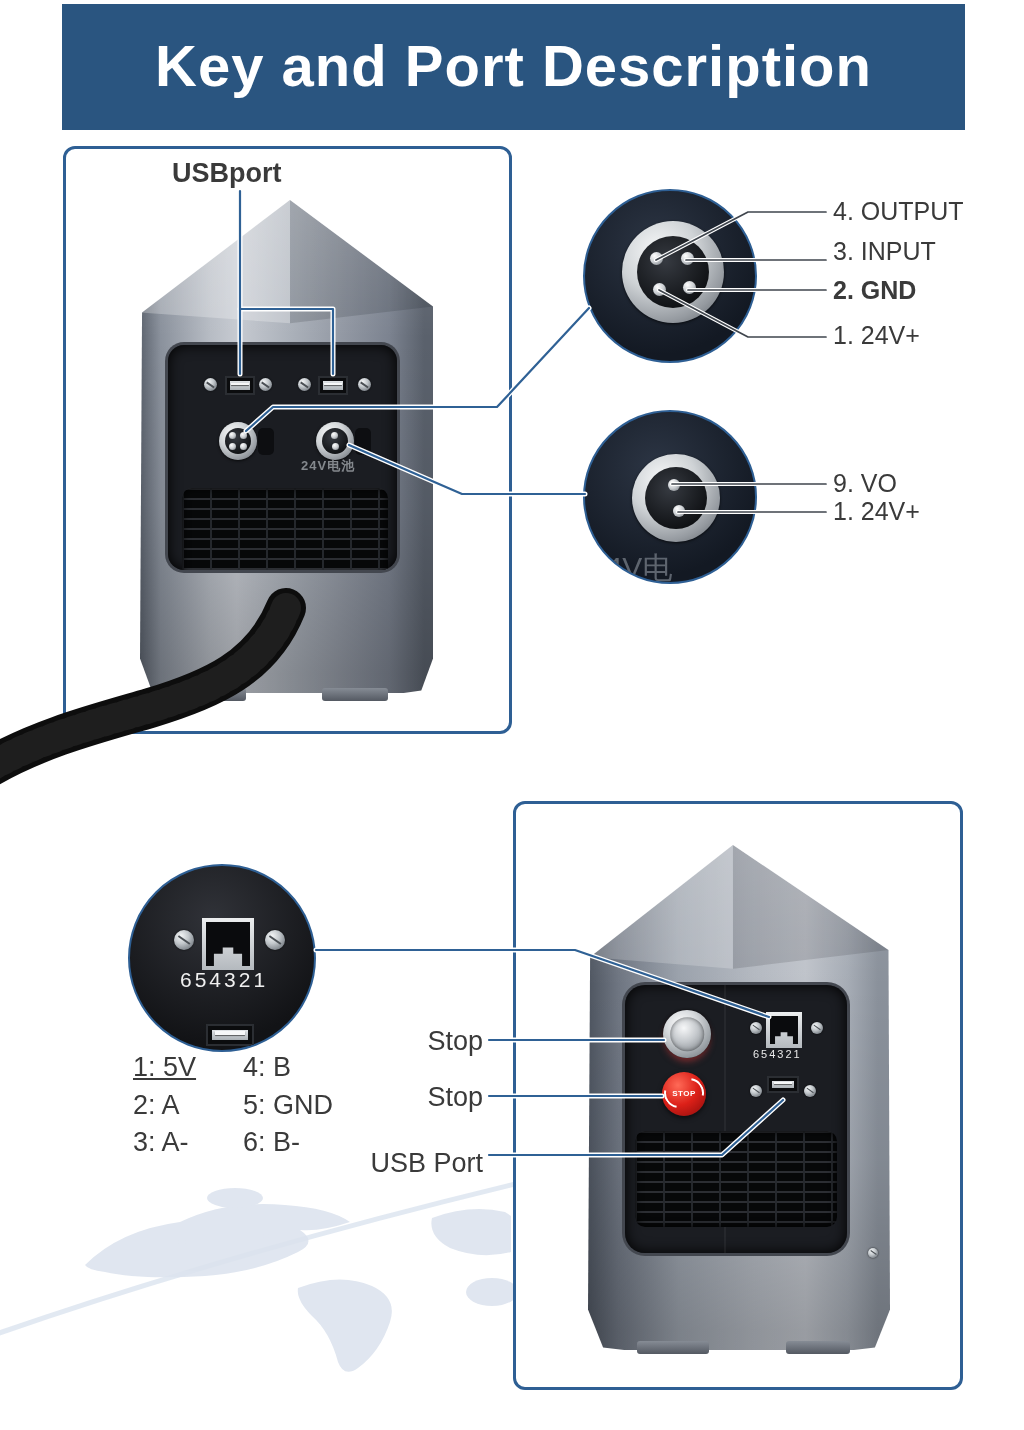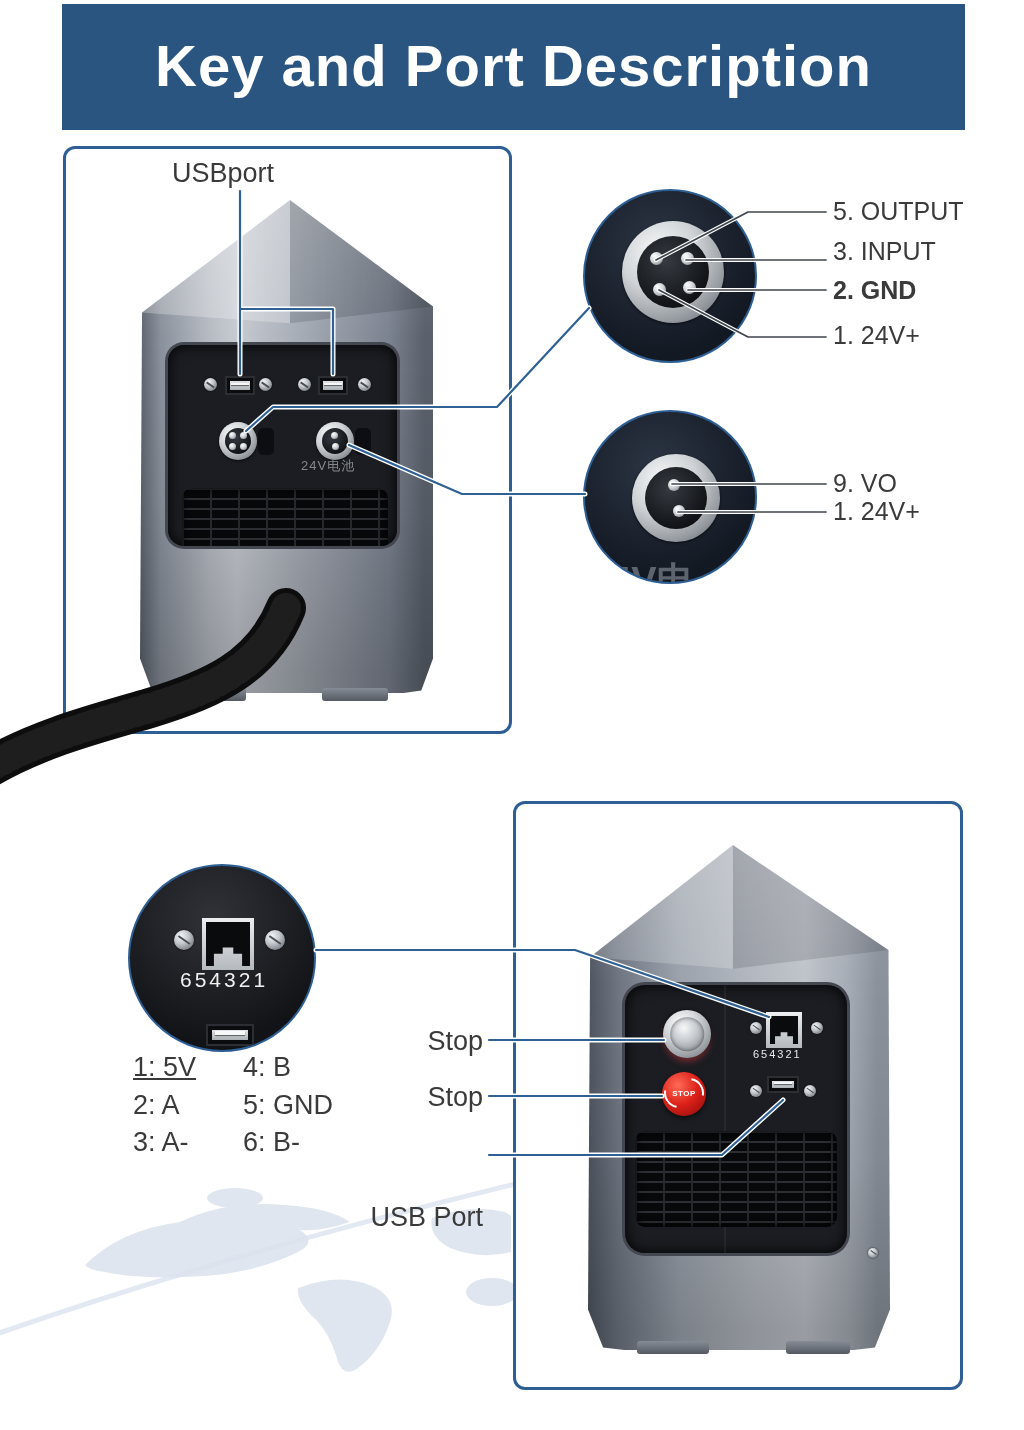--- a/index.html
+++ b/index.html
@@ -86,21 +86,21 @@
     border-radius:50%; border-top-color:transparent; border-right-color:transparent; border-bottom-color:transparent; }
 
   
   .lbl { position:absolute; color:#3a3a3a; white-space:nowrap; z-index:5; }
   .lbl.s25 { font-size:25px; line-height:27px; }
   .lbl.s27 { font-size:27px; line-height:30px; }
   .lbl.right { text-align:right; }
   .print-small { position:absolute; color:#e9e9e9; font-size:11px; letter-spacing:2px; white-space:nowrap; }
   .print-circle { position:absolute; color:#f0f0f0; font-size:21px; letter-spacing:3px; white-space:nowrap; }
   .panel-print { position:absolute; color:#84888d; font-size:13px; letter-spacing:1px; white-space:nowrap; }
-  .watermark { position:absolute; color:#6b727c; font-size:38px; font-weight:bold; opacity:.85; white-space:nowrap;margin-top:8px; }
+  .watermark { position:absolute; color:#6b727c; font-size:30px; font-weight:normal; opacity:.85; white-space:nowrap; }
 
   
   .case  { stroke:#ffffff; stroke-width:5;  fill:none; stroke-linejoin:round; stroke-linecap:round; }
   .blue  { stroke:#2f6195; stroke-width:2.2; fill:none; stroke-linejoin:round; stroke-linecap:round; }
   .pcase { stroke:#ffffff; stroke-width:4;  fill:none; stroke-linejoin:round; stroke-linecap:round; }
   .pin   { stroke:#3f454d; stroke-width:1.7; fill:none; stroke-linejoin:round; stroke-linecap:round; }
 </style>
 </head>
 <body>
 
@@ -124,21 +124,21 @@
   <div class="box" style="left:63px; top:146px; width:449px; height:588px;"></div>
   <div class="box" style="left:513px; top:801px; width:450px; height:589px;"></div>
 
   <div class="device" style="left:140px; top:200px; width:293px; height:493px;
        clip-path:polygon(51.2% 0, 100% 21.6%, 100% 93%, 96% 99.5%, 90% 100%, 10% 100%, 4% 99.5%, 0 93%, 0.7% 22.8%);
        background:linear-gradient(to right,#5c636e 0%,#8a919c 7%,#b7bcc4 24%,#c6cad1 33%,#aab0b9 52%,#949aa5 68%,#7c8390 85%,#5a616c 97%);">
     <div class="shade" style="clip-path:polygon(51.2% 0, 0 22.8%, 51.2% 25%); background:rgba(255,255,255,.26);"></div>
     <div class="shade" style="clip-path:polygon(51.2% 0, 100% 21.6%, 51.2% 25%); background:rgba(18,23,31,.16);"></div>
     <div class="shade" style="background:linear-gradient(to bottom, rgba(255,255,255,.14), rgba(255,255,255,0) 28%, rgba(0,0,0,.07) 62%, rgba(0,0,0,.22) 96%);"></div>
 
-    <div class="panel" style="left:28px; top:145px; width:229px; height:201px; overflow:hidden;">
+    <div class="panel" style="left:28px; top:145px; width:229px; height:225px; overflow:hidden;font-weight:bold;">
       <div class="screw" style="left:36px; top:33px; width:13px; height:13px;"></div>
       <div class="usb" style="left:57px; top:31px; width:30px; height:19px;">
           <span class="metal"></span>
         </div>
       <div class="screw" style="left:91px; top:33px; width:13px; height:13px;"></div>
       <div class="screw" style="left:130px; top:33px; width:13px; height:13px;"></div>
       <div class="usb" style="left:150px; top:31px; width:30px; height:19px;">
           <span class="metal"></span>
         </div>
       <div class="screw" style="left:190px; top:33px; width:13px; height:13px;"></div>
@@ -288,34 +288,34 @@
       <use href="#p5" class="pcase"></use>
       <use href="#p6" class="pcase"></use>
     <use href="#p1" class="pin"></use>
       <use href="#p2" class="pin"></use>
       <use href="#p3" class="pin"></use>
     <use href="#p4" class="pin"></use>
       <use href="#p5" class="pin"></use>
       <use href="#p6" class="pin"></use>
   </svg>
 
-  <div class="lbl s27" style="left:172px; top:158px;">USBport</div>
-
-  <div class="lbl s25" style="left:833px; top:198px;">5. OUTPUT</div>
+  <div class="lbl s27" style="left:172px; top:158px;font-weight:bold;">USBport</div>
+
+  <div class="lbl s25" style="left:833px; top:198px;">4. OUTPUT</div>
   <div class="lbl s25" style="left:833px; top:238px;">3. INPUT</div>
   <div class="lbl s25" style="left:833px; top:277px;font-weight:bold;">2. GND</div>
   <div class="lbl s25" style="left:833px; top:322px;">1. 24V+</div>
 
   <div class="lbl s25" style="left:833px; top:470px;">9. VO</div>
   <div class="lbl s25" style="left:833px; top:498px;">1. 24V+</div>
 
   <div class="lbl s27" style="left:133px; top:1052px;text-decoration:underline;">1: 5V</div>
   <div class="lbl s27" style="left:133px; top:1090px;">2: A</div>
   <div class="lbl s27" style="left:133px; top:1127px;">3: A-</div>
   <div class="lbl s27" style="left:243px; top:1052px;">4: B</div>
   <div class="lbl s27" style="left:243px; top:1090px;">5: GND</div>
   <div class="lbl s27" style="left:243px; top:1127px;">6: B-</div>
 
   <div class="lbl s27 right" style="left:390px; top:1026px; width:93px;">Stop</div>
   <div class="lbl s27 right" style="left:390px; top:1082px; width:93px;">Stop</div>
-  <div class="lbl s27 right" style="left:356px; top:1202px; width:127px;">USB Port</div>
+  <div class="lbl s27 right" style="left:356px; top:1148px; width:127px;">USB Port</div>
 
 </div>
 
 </body></html>

